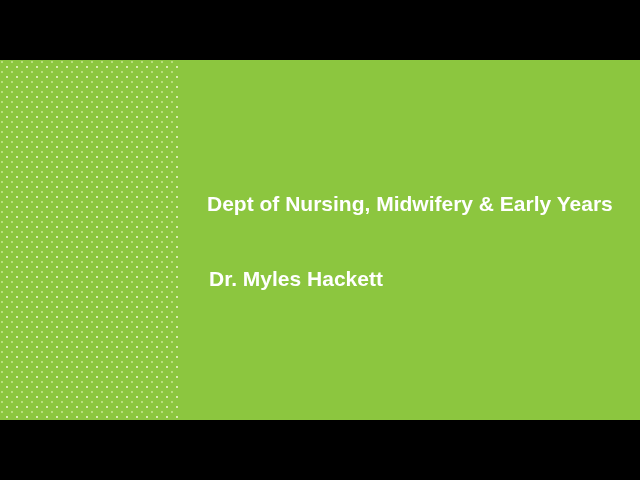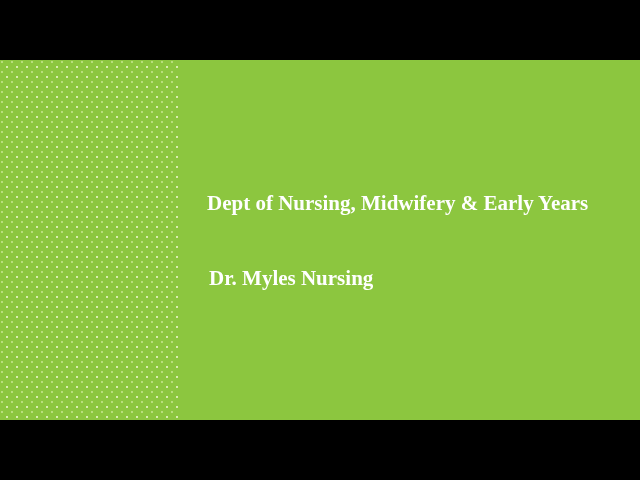--- a/index.html
+++ b/index.html
@@ -6,21 +6,21 @@
     margin: 0;
     padding: 0;
     background: #000;
   }
   .stage {
     position: relative;
     width: 640px;
     height: 480px;
     overflow: hidden;
     background: var(--letterbox, #000000);
-    font-family: Liberation Serif, serif;
+    font-family: Liberation Sans, sans-serif;
   }
   .letterbox-bar {
     position: absolute;
     left: 0;
     width: 640px;
     background: var(--letterbox, #000000);
   }
   .letterbox-top { top: 0; height: 60px; }
   .letterbox-bottom { top: 420px; height: 60px; }
   .slide {
@@ -68,17 +68,17 @@
 </style>
 </head>
 <body>
 
 <div class="stage">
   <div class="letterbox-bar letterbox-top"></div>
 
   <div class="slide">
     <div class="dot-panel"></div>
     <div class="slide-title">Dept of Nursing, Midwifery &amp; Early Years</div>
-    <div class="slide-speaker">Dr. Myles Nursing</div>
+    <div class="slide-speaker">Dr. Myles Hackett</div>
   </div>
 
   <div class="letterbox-bar letterbox-bottom"></div>
 </div>
 
 </body></html>

